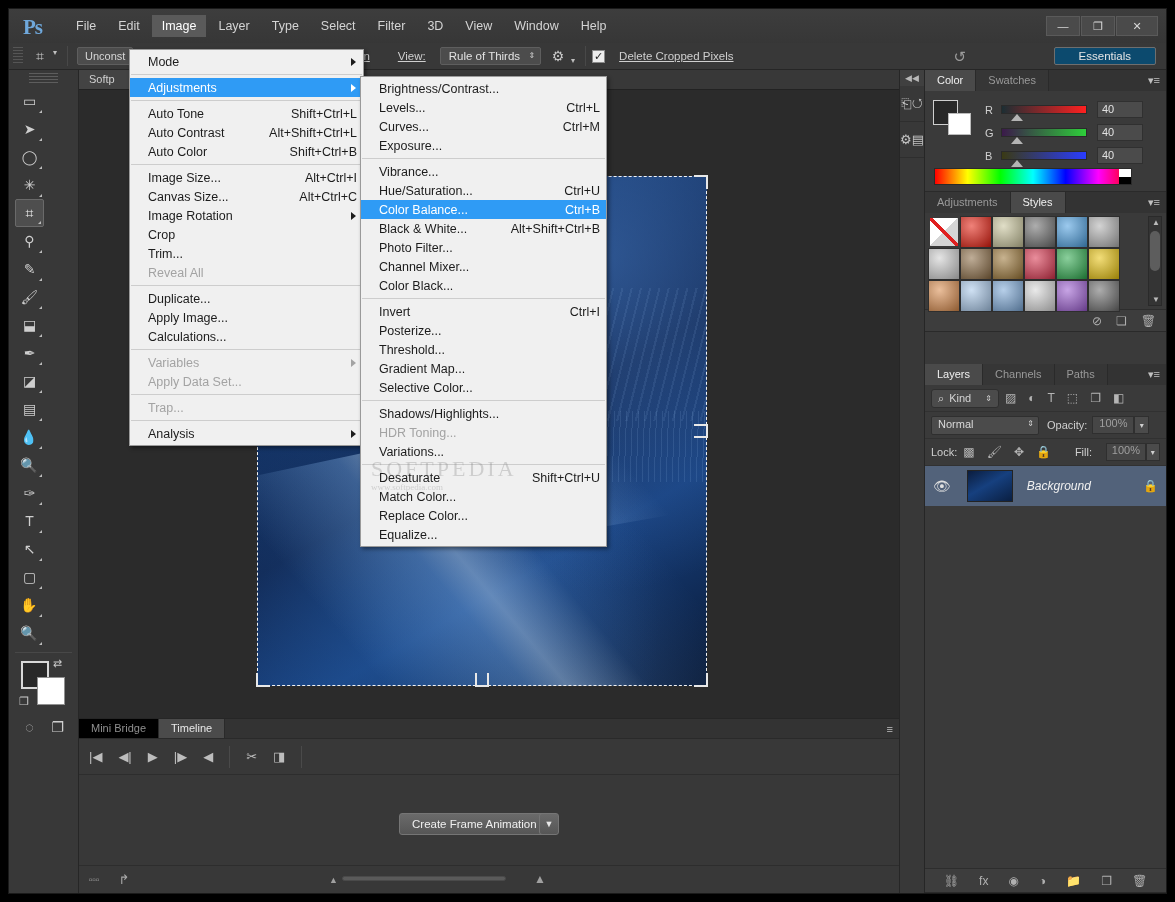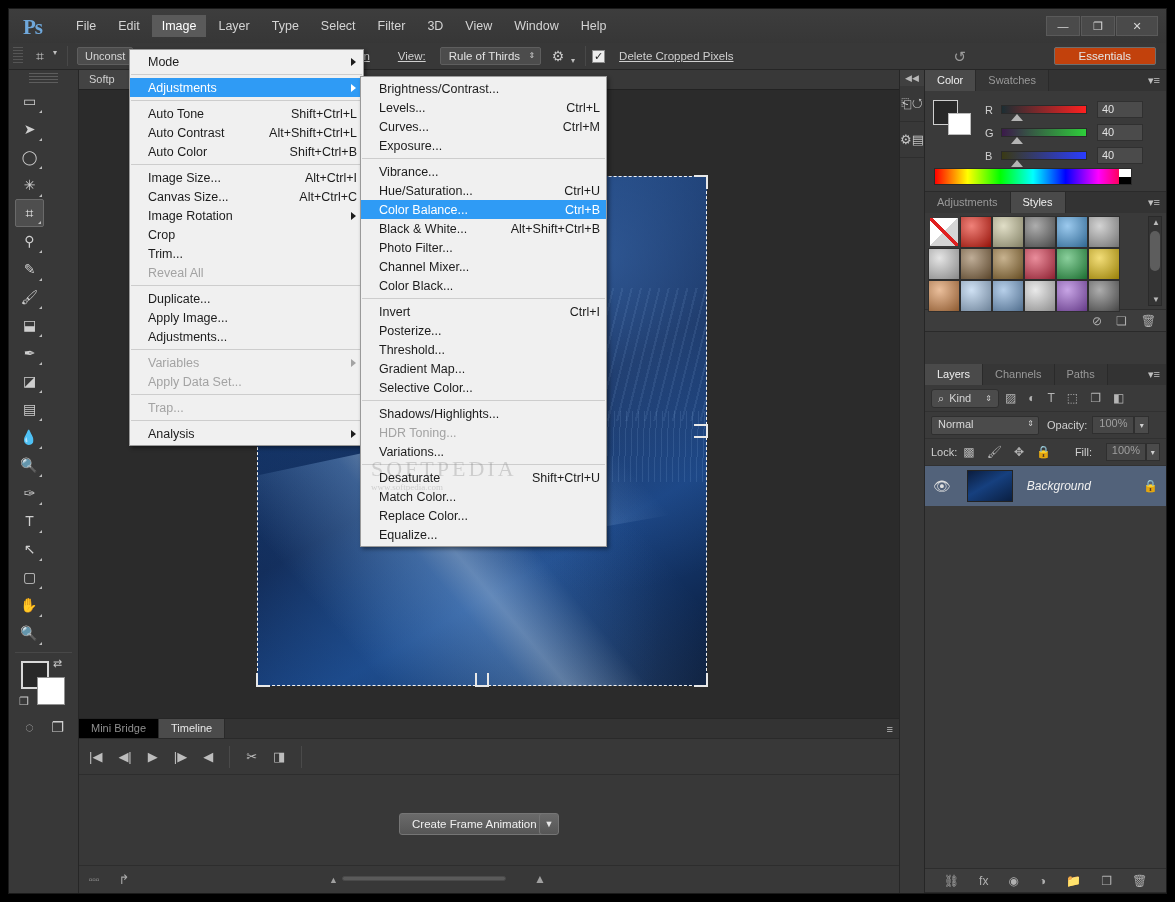--- a/index.html
+++ b/index.html
@@ -67,21 +67,21 @@
     position:relative;
   }
   .opt-select .arr { position:absolute; right:5px; top:3px; font-size:8px; line-height:9px; color:#d0d0d0; }
   .chk {
     width:13px; height:13px; background:#ededed; border:1px solid #8a8a8a;
     display:inline-flex; align-items:center; justify-content:center;
     color:#222; font-size:11px; line-height:11px; vertical-align:middle;
   }
   .essentials {
     position:absolute; right:10px; top:4px;
-    background:#c2410c; border:1px solid #6e6e6e; border-radius:2px;
+    background:#0c4a6e; border:1px solid #6e6e6e; border-radius:2px;
     color:#e6e6e6; font-size:11.5px; padding:2px 24px;
   }
   .revert { position:absolute; right:200px; top:5px; color:#9a9a9a; font-size:15px; }
 
   
   .toolbar {
     position:absolute; left:0; top:61px; width:70px; bottom:0;
     background:#383838; border-right:1px solid #262626;
   }
   .tb-grip { height:10px; margin:3px 20px 2px 20px;
@@ -611,21 +611,21 @@
         <span class="lbl">Reveal All</span>
       </div>
       <div class="sep"></div>
       <div class="row">
         <span class="lbl">Duplicate...</span>
       </div>
       <div class="row">
         <span class="lbl">Apply Image...</span>
       </div>
       <div class="row">
-        <span class="lbl">Adjustments...</span>
+        <span class="lbl">Calculations...</span>
       </div>
       <div class="sep"></div>
       <div class="row dis">
         <span class="lbl">Variables</span>
         <span class="sub"></span>
       </div>
       <div class="row dis">
         <span class="lbl">Apply Data Set...</span>
       </div>
       <div class="sep"></div>

